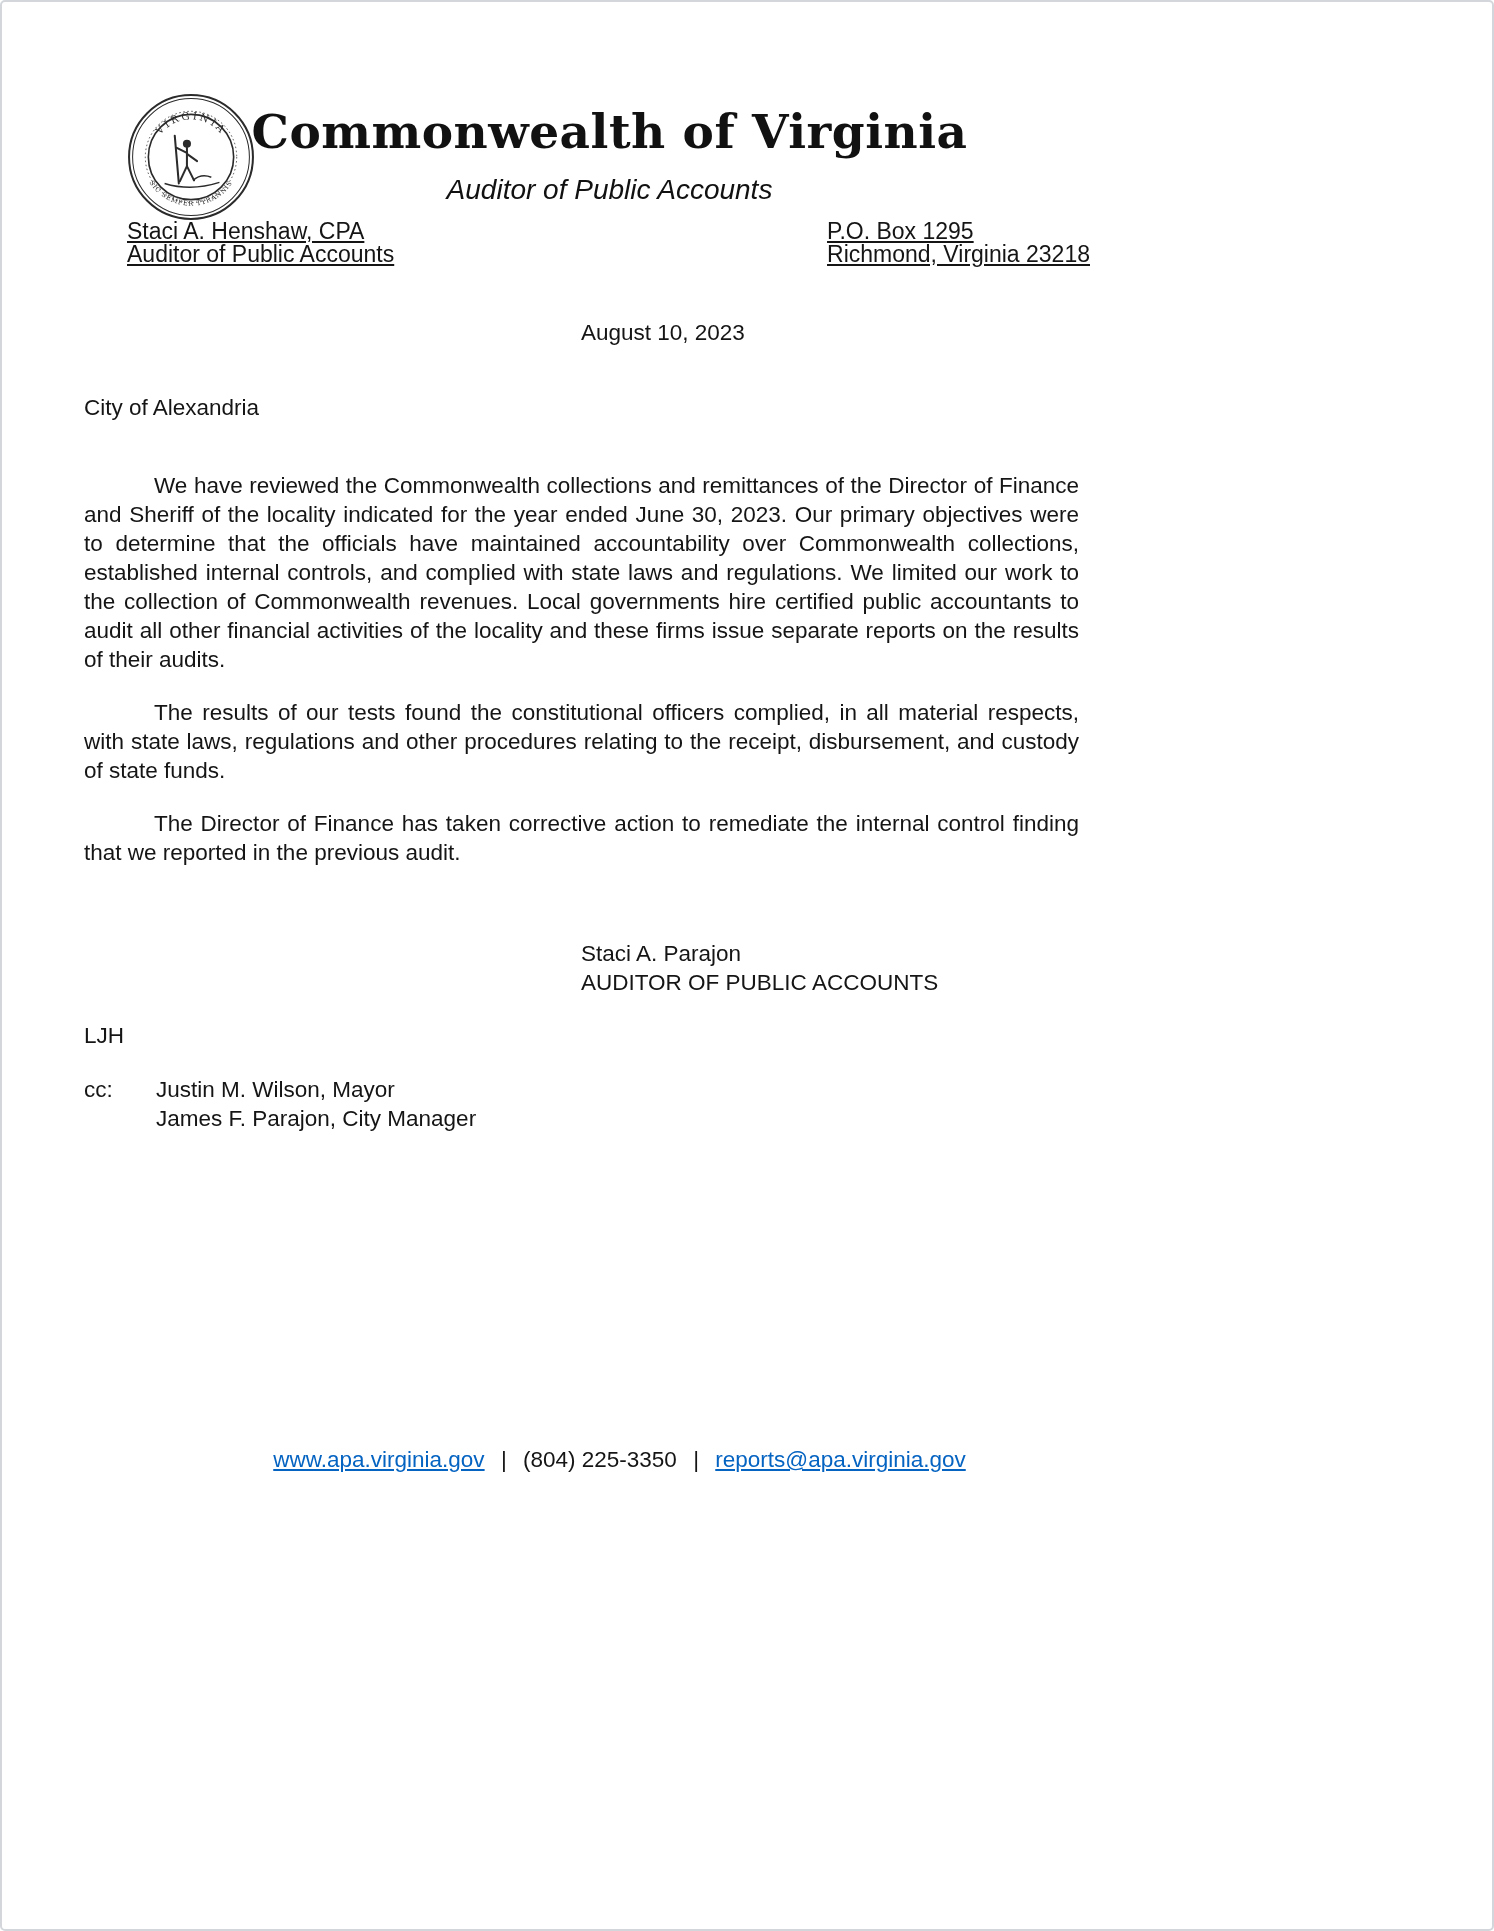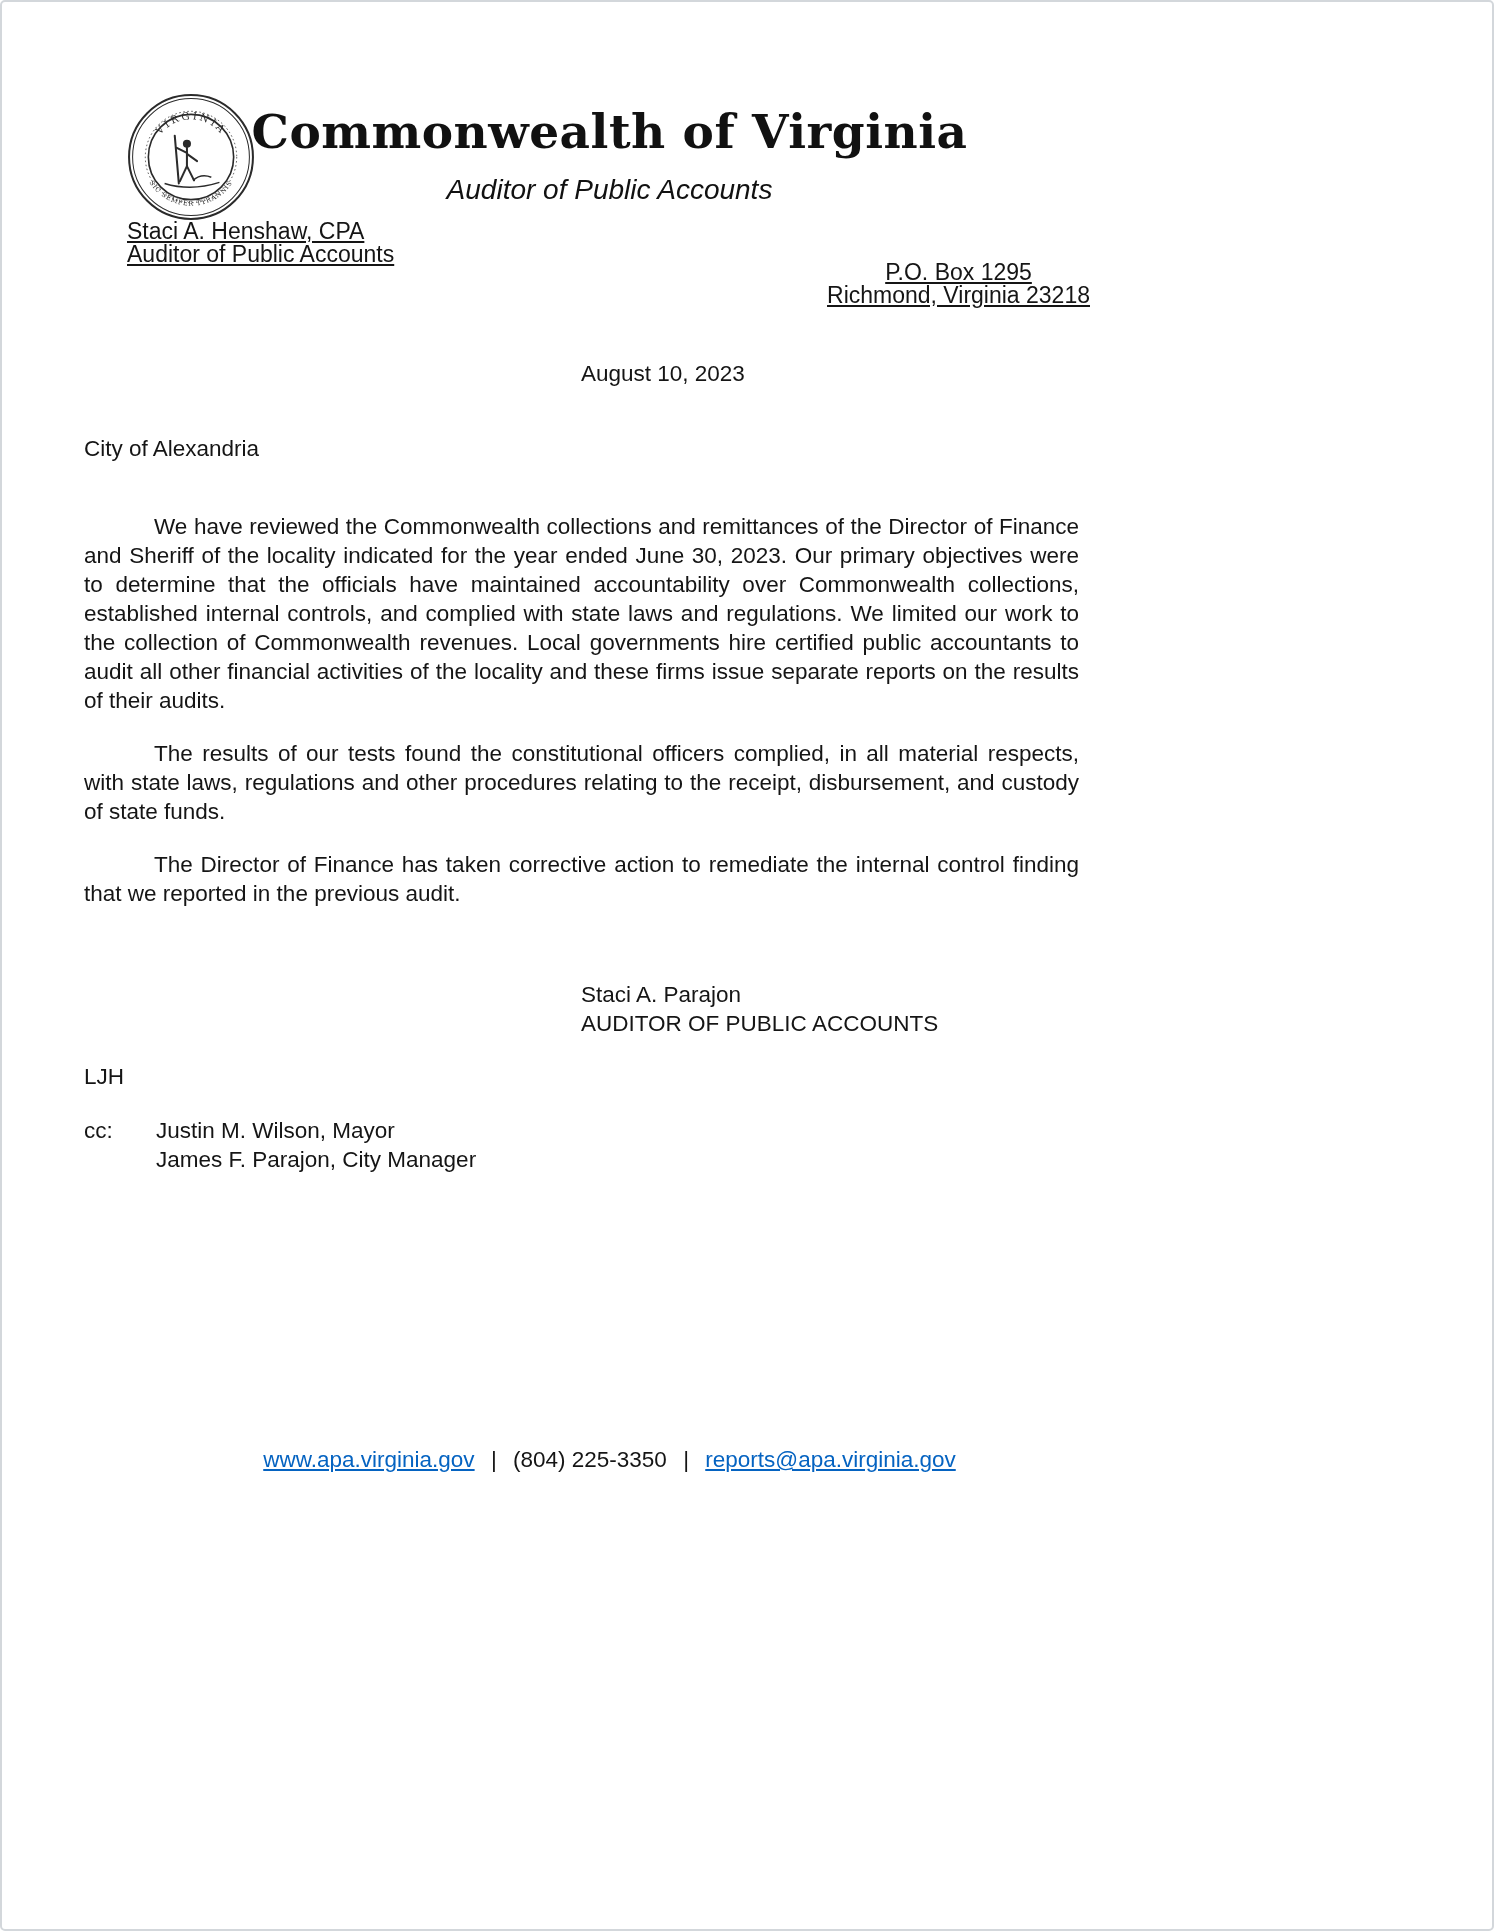--- a/index.html
+++ b/index.html
@@ -50,21 +50,21 @@
   .contact-row {
     margin-top: 14px;
     margin-left: 125px;
     width: 963px;
     display: flex;
     justify-content: space-between;
     font-size: 23px;
     line-height: 23px;
     text-decoration: underline;
   }
-  .contact-right { text-align: center; margin-top: 41px; }
+  .contact-right { text-align: left; }
 
   
   .content {
     margin-left: 82px;
     width: 995px;
     font-size: 22.5px;
     line-height: 29px;
   }
   .center-col { margin-left: 497px; }
   .date { margin-top: 52px; }
@@ -82,21 +82,21 @@
 
   .signature { margin-top: 72px; }
   .initials { margin-top: 24px; }
 
   .cc { margin-top: 25px; display: flex; }
   .cc-label { width: 72px; flex: 0 0 72px; }
 
   
   .footer {
     position: absolute;
-    left: 110px;
+    left: 120px;
     width: 995px;
     top: 1443px;
     text-align: center;
     font-size: 22.5px;
     line-height: 29px;
     color: #151515;
   }
   .footer .link {
     color: #0563c1;
     text-decoration: underline;

